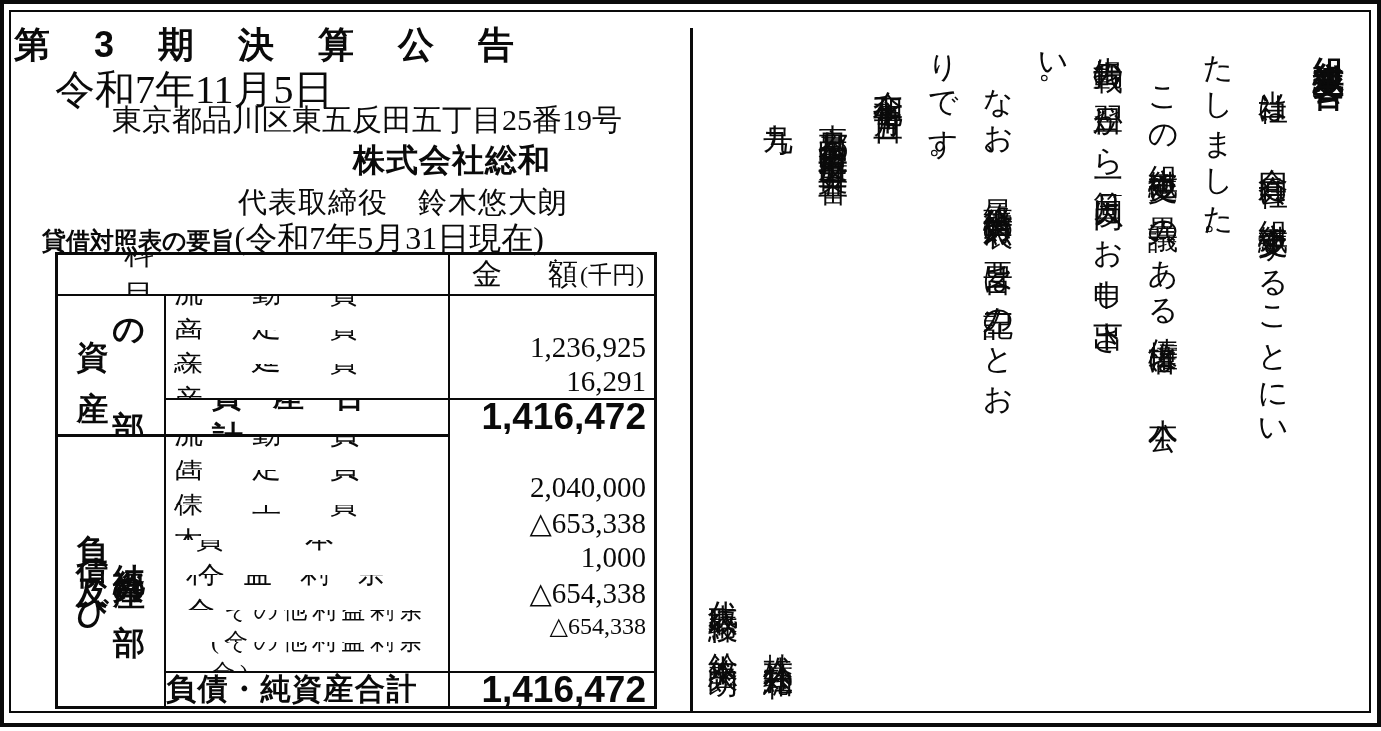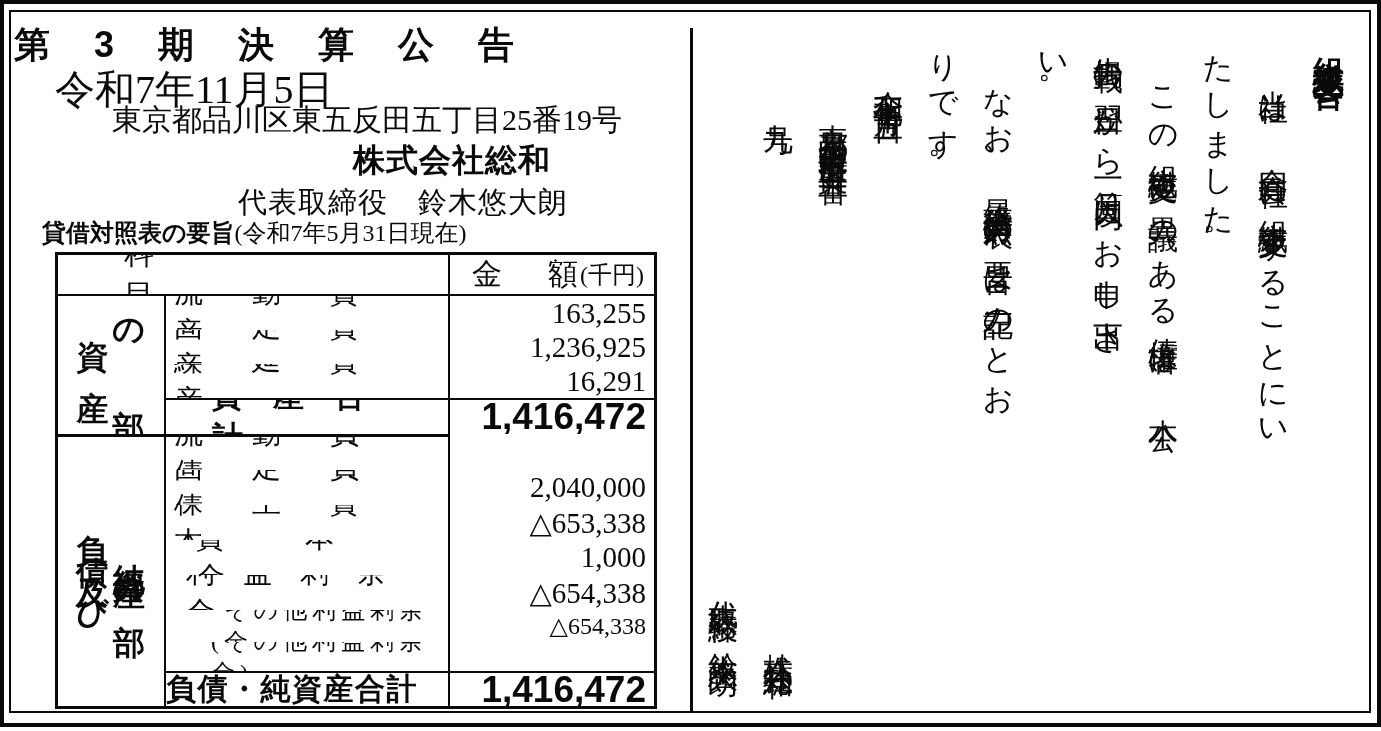--- a/index.html
+++ b/index.html
@@ -17,21 +17,21 @@
   
   .abs{position:absolute;white-space:nowrap;}
   .doc-title{left:14px;top:21px;width:676px;text-align:left;font-family:var(--sans);
              font-weight:700;font-size:36px;letter-spacing:17px;}
   .doc-date{left:55px;top:62px;font-size:40px;}
   .doc-address{left:112px;top:100px;font-size:30px;}
   .doc-company{left:353px;top:139px;font-family:var(--sans);font-weight:700;font-size:32px;letter-spacing:1px;}
   .doc-rep{left:238px;top:183px;font-size:29px;letter-spacing:1px;}
   .bs-caption{left:42px;top:217px;}
   .bs-caption .cap-b{font-family:var(--sans);font-weight:700;font-size:24px;}
-  .bs-caption .cap-d{font-size:24px;}
+  .bs-caption .cap-d{font-size:32px;}
   
   .bs-table{position:absolute;left:55px;top:252px;width:602px;height:457px;box-sizing:border-box;
             border:3px solid var(--ink);display:grid;
             grid-template-columns:108px 284px 1fr;
             grid-template-rows:41px 34px 34px 34px 36px 36px 35px 35px 35px 35px 32px 29px auto;}
   .cell{display:flex;align-items:center;box-sizing:border-box;overflow:hidden;}
   .b-r{border-right:2px solid var(--ink);}
   .b-b{border-bottom:2px solid var(--ink);}
   .btop2{border-top:2px solid var(--ink);}
   .btop3{border-top:3px solid var(--ink);}
@@ -88,21 +88,20 @@
       <span class="amt-main">金　額</span>
         <span class="amt-unit">(千円)</span>
     </div>
 
     <div class="cell b-r grp" style="grid-area:2/1/6/2;gap:2px">
       <span class="vcol a1">資産</span>
       <span class="vcol a2">の部</span>
     </div>
 
     <div class="cell b-r lbl lbl0" style="grid-area:2/2/3/3">流動資産</div>
-    <div class="cell amt" style="grid-area:2/3/3/4">163,255</div>
 
     <div class="cell b-r lbl lbl0" style="grid-area:3/2/4/3">固定資産</div>
     <div class="cell amt" style="grid-area:3/3/4/4">1,236,925</div>
 
     <div class="cell b-r lbl lbl0" style="grid-area:4/2/5/3">繰延資産</div>
     <div class="cell amt" style="grid-area:4/3/5/4">16,291</div>
 
     <div class="cell b-r btop2 total1" style="grid-area:5/2/6/3">資産合計</div>
     <div class="cell btop2 amt amt-total" style="grid-area:5/3/6/4">1,416,472</div>
 

